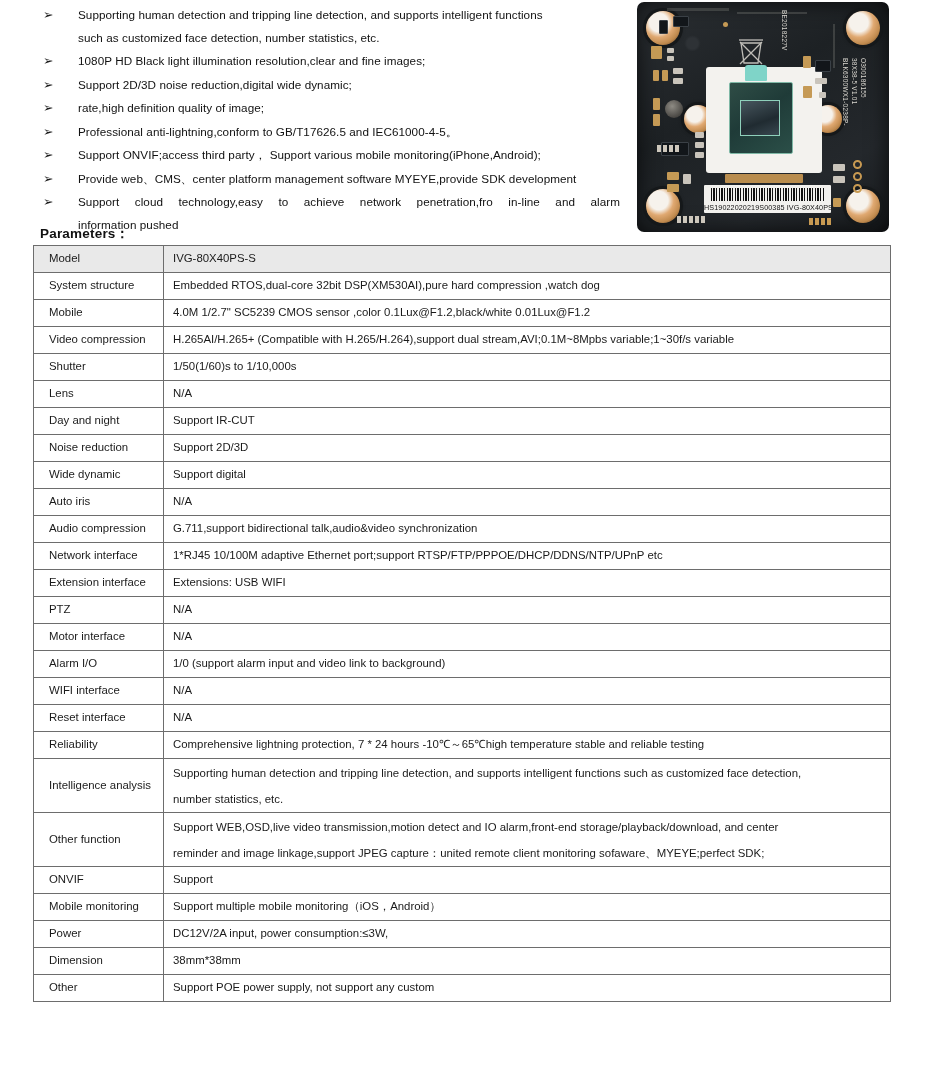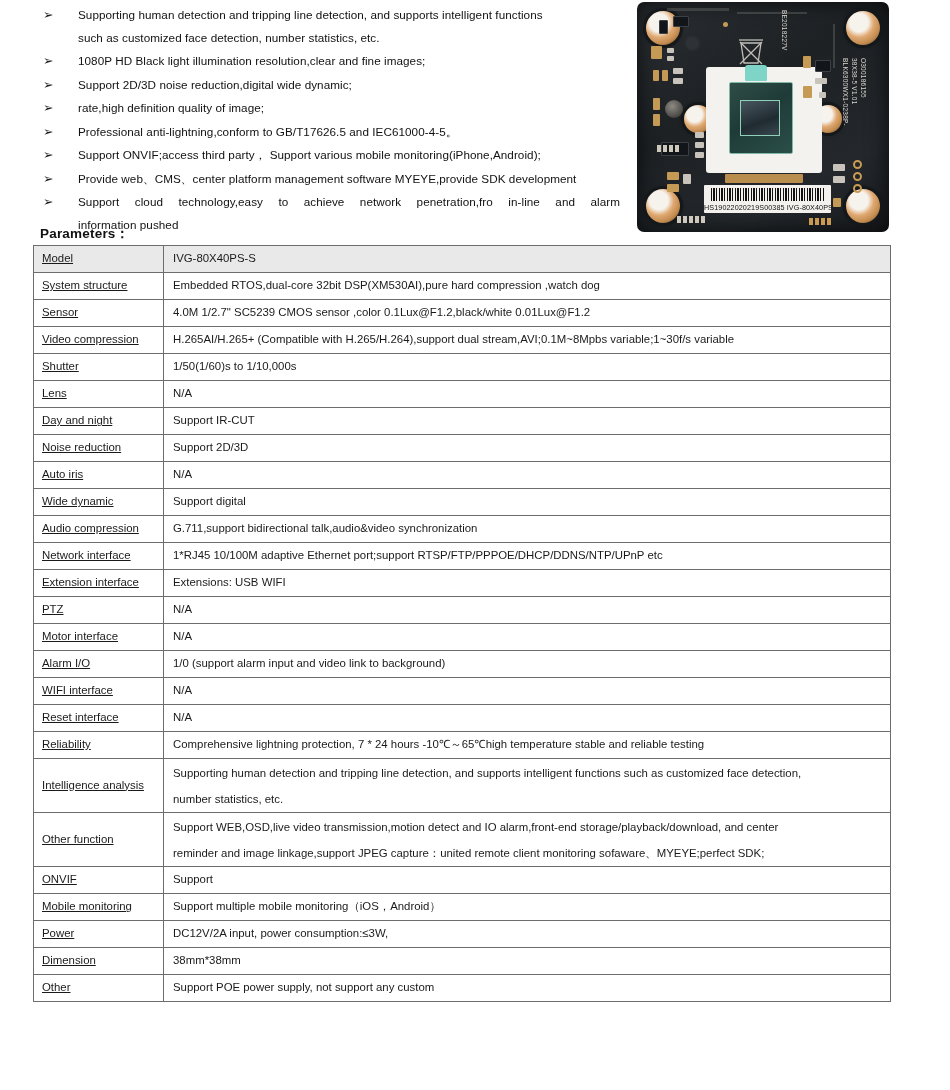--- a/index.html
+++ b/index.html
@@ -213,23 +213,22 @@
   .spec-table col.v { width: 727px; }
   .spec-table td {
     border: 1px solid #6d6d6d;
     padding: 0 6px;
     font-size: 11.4px;
     color: #1a1a1a;
     vertical-align: middle;
     line-height: 1.35;
   }
   .spec-table td.k {
-    padding-left: 8px;
+    padding-left: 15px;
     white-space: nowrap;
-    text-decoration: underline;
   }
   .spec-table td.v { padding-left: 9px; }
   .spec-table tr.hl td { background: #e9e9e9; }
   .spec-table tr { height: 27px; }
   .spec-table tr.tall { height: 54px; }
   .spec-table td.v .ln {
     display: block;
     line-height: 26px;
   }
 </style>
@@ -393,21 +392,21 @@
     <tbody id="spec-body">
         <tr class="hl">
           <td class="k">Model</td>
           <td class="v">IVG-80X40PS-S</td>
         </tr>
         <tr>
           <td class="k">System structure</td>
           <td class="v">Embedded RTOS,dual-core 32bit DSP(XM530AI),pure hard compression ,watch dog</td>
         </tr>
         <tr>
-          <td class="k">Sensor</td>
+          <td class="k">Mobile</td>
           <td class="v">4.0M 1/2.7" SC5239 CMOS sensor ,color 0.1Lux@F1.2,black/white 0.01Lux@F1.2</td>
         </tr>
         <tr>
           <td class="k">Video compression</td>
           <td class="v">H.265AI/H.265+ (Compatible with H.265/H.264),support dual stream,AVI;0.1M~8Mpbs variable;1~30f/s variable</td>
         </tr>
         <tr>
           <td class="k">Shutter</td>
           <td class="v">1/50(1/60)s to 1/10,000s</td>
         </tr>
@@ -417,26 +416,26 @@
         </tr>
         <tr>
           <td class="k">Day and night</td>
           <td class="v">Support IR-CUT</td>
         </tr>
         <tr>
           <td class="k">Noise reduction</td>
           <td class="v">Support 2D/3D</td>
         </tr>
         <tr>
+          <td class="k">Wide dynamic</td>
+          <td class="v">Support digital</td>
+        </tr>
+        <tr>
           <td class="k">Auto iris</td>
           <td class="v">N/A</td>
-        </tr>
-        <tr>
-          <td class="k">Wide dynamic</td>
-          <td class="v">Support digital</td>
         </tr>
         <tr>
           <td class="k">Audio compression</td>
           <td class="v">G.711,support bidirectional talk,audio&amp;video synchronization</td>
         </tr>
         <tr>
           <td class="k">Network interface</td>
           <td class="v">1*RJ45 10/100M adaptive Ethernet port;support RTSP/FTP/PPPOE/DHCP/DDNS/NTP/UPnP etc</td>
         </tr>
         <tr>

